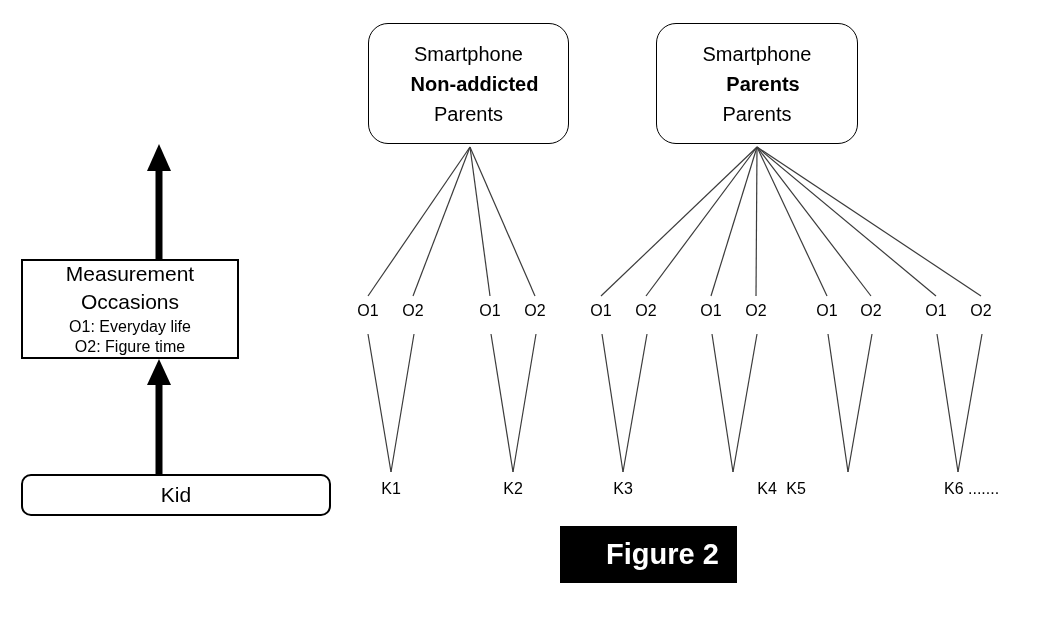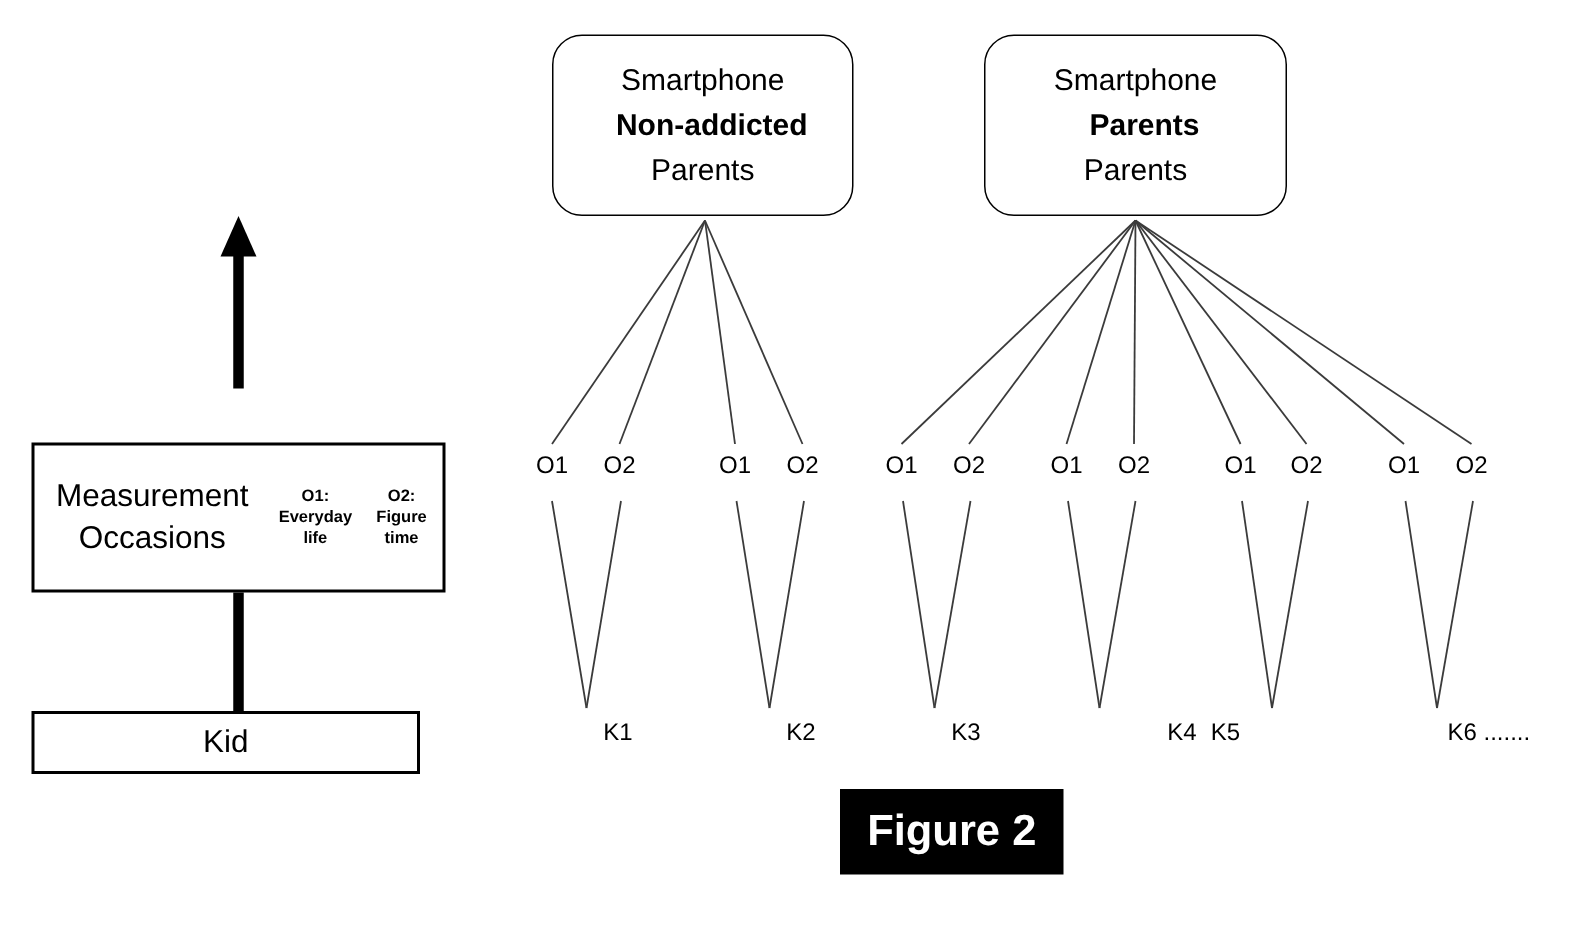--- a/index.html
+++ b/index.html
@@ -30,24 +30,24 @@
     border: 2px solid #000000;
     background: #ffffff;
     box-sizing: border-box;
     display: flex;
     align-items: center;
     justify-content: center;
     text-align: center;
   }
   .box.simple { font-size: 21px; }
   .parent-box  { left: 21px; top: 101px; width: 276px; height: 41px; }
-  .measure-box { left: 21px; top: 259px; width: 276px; height: 100px; flex-direction: row; margin-top: 36px; }
-  .kid-box     { left: 21px; top: 474px; width: 259px; height: 42px; }
+  .measure-box { left: 21px; top: 259px; width: 218px; height: 100px; flex-direction: column; }
+  .kid-box     { left: 21px; top: 474px; width: 310px; height: 42px; border-radius: 10px; }
   .measure-title { font-size: 21px; line-height: 1.35; }
-  .measure-item  { font-size: 11px; line-height: 1.3; font-weight: bold; }
+  .measure-item  { font-size: 16px; line-height: 1.3; }
 
   .group-box {
     position: absolute;
     border: 1.5px solid #000000;
     border-radius: 20px;
     background: #ffffff;
     box-sizing: border-box;
     display: flex;
     flex-direction: column;
     align-items: center;
@@ -60,34 +60,35 @@
   .group-box.g2 { left: 656px; top: 23px; width: 202px; height: 121px; }
   .group-box .bold-line { font-weight: bold; padding-left: 12px; }
 
   .olabel, .klabel {
     position: absolute;
     font-size: 16px;
     white-space: nowrap;
     transform: translateX(-50%);
   }
   .olabel { top: 302px; }
-  .klabel { top: 480px; margin-left: 21px; }
+  .klabel { top: 480px; }
   .klabel.left-anchored { transform: none; }
 
   .caption {
     position: absolute;
     left: 560px; top: 526px;
     width: 149px; height: 57px;
     background: #000000;
     color: #ffffff;
     font-size: 29px;
     font-weight: bold;
     display: flex;
     align-items: center;
     justify-content: center;
+    padding-left: 28px;
   }
 </style>
 </head>
 <body>
 
 <div class="canvas">
 
   <svg class="lines" viewBox="0 0 1054 620">
 
     <g>

